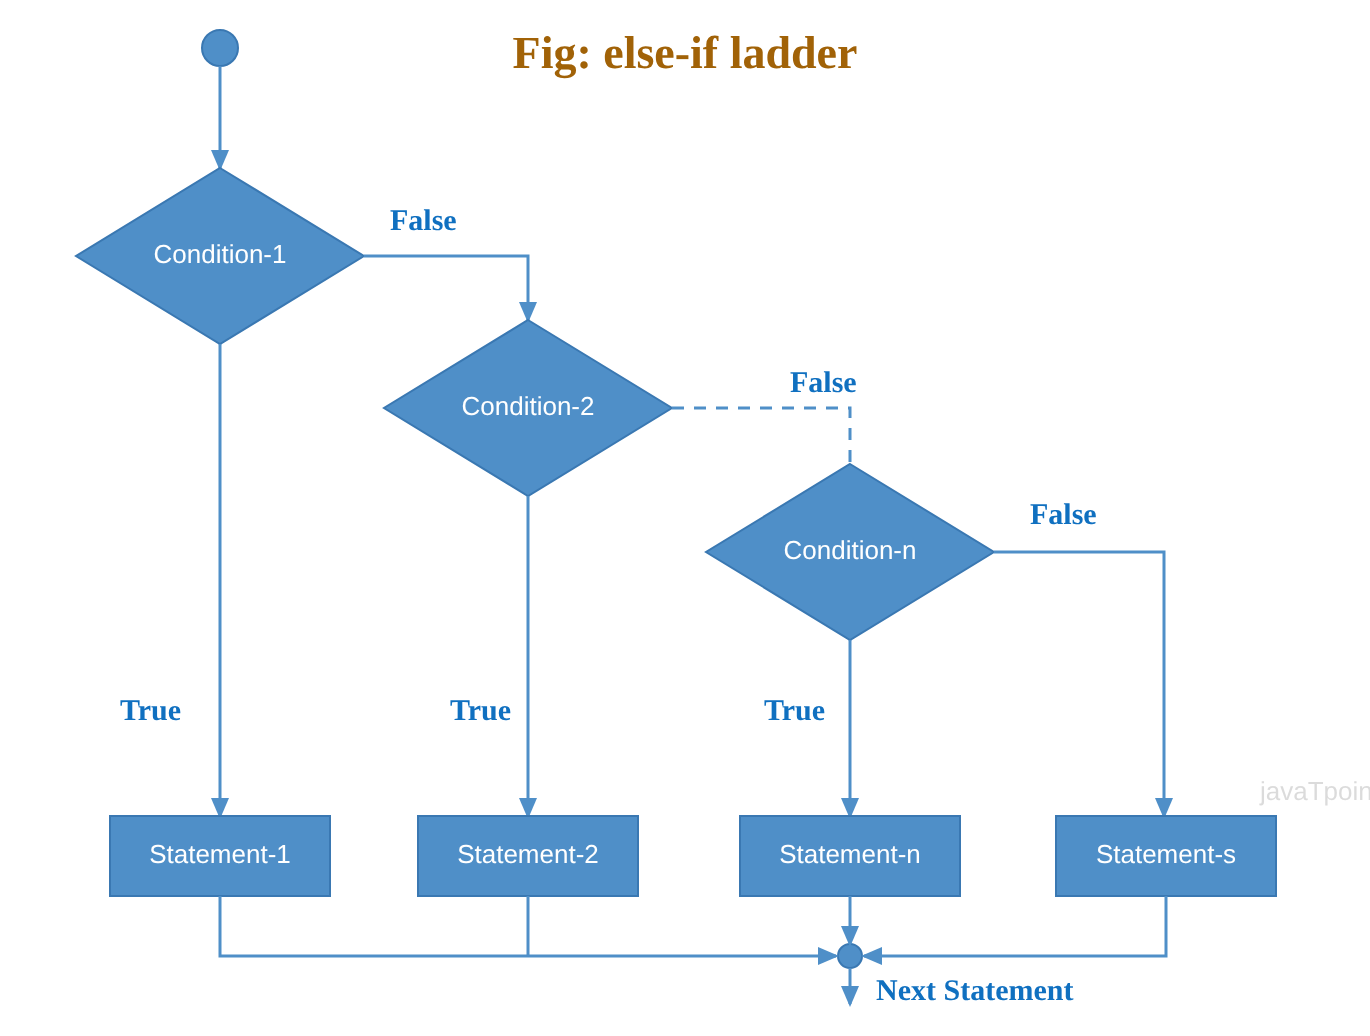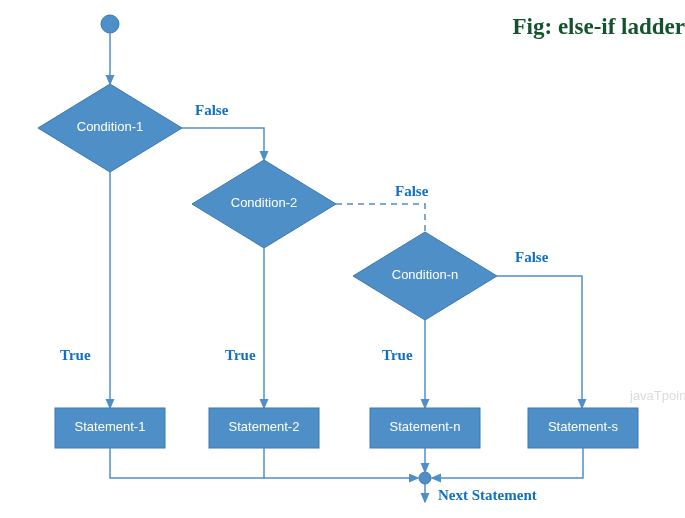--- a/index.html
+++ b/index.html
@@ -9,24 +9,24 @@
     height: 518px;
     font-family: "Times New Roman", serif;
     background: #fff;
     position: relative;
   }
   .title {
     position: absolute;
     top: 14px;
     left: 0;
     width: 100%;
-    text-align: right;
+    text-align: center;
     font-size: 23px;
     font-weight: bold;
-    color: #14532d;
+    color: #a16207;
   }
   svg { position: absolute; top: 0; left: 0; }
   .diamond {
     fill: #4f8fc8;
     stroke: #3a78b2;
     stroke-width: 1;
   }
   .rect {
     fill: #4f8fc8;
     stroke: #3a78b2;

